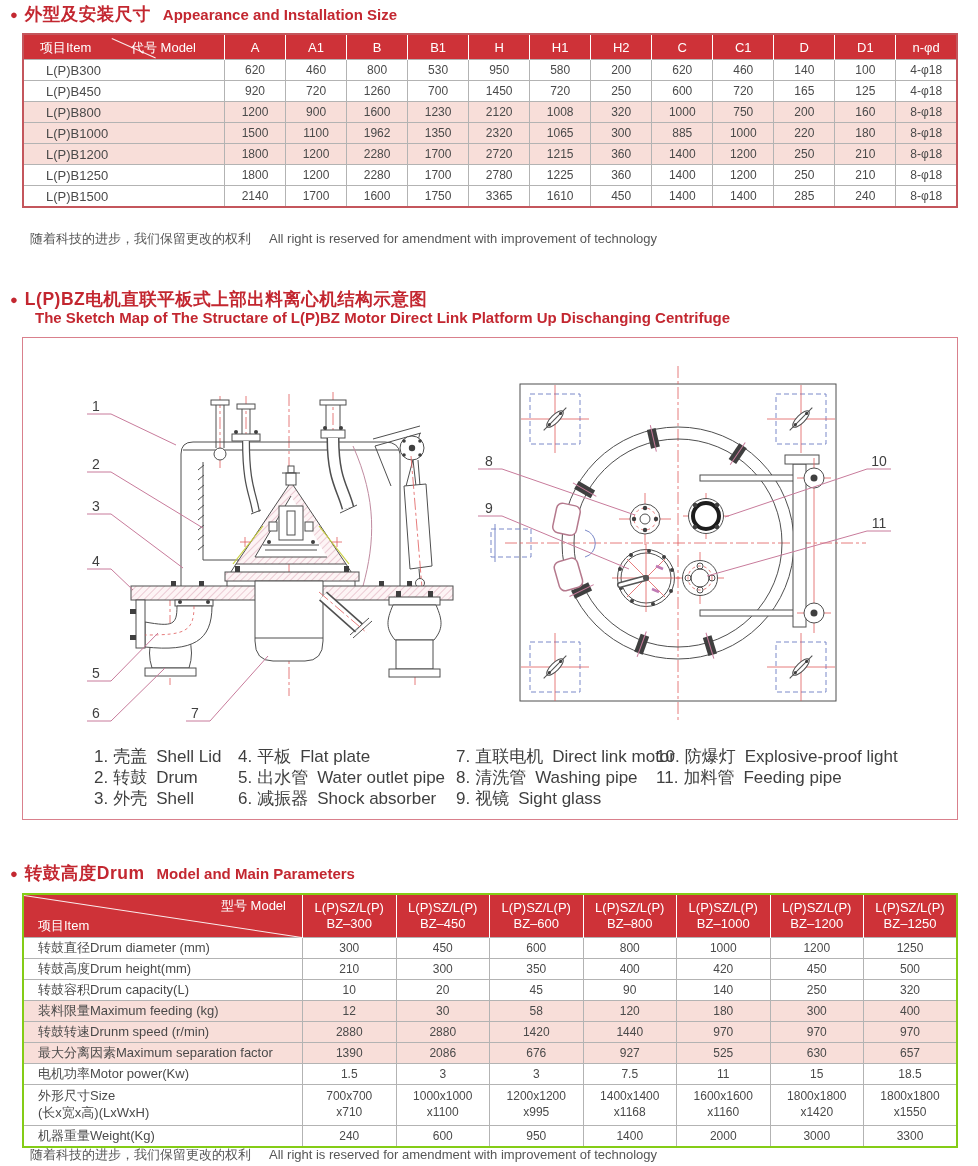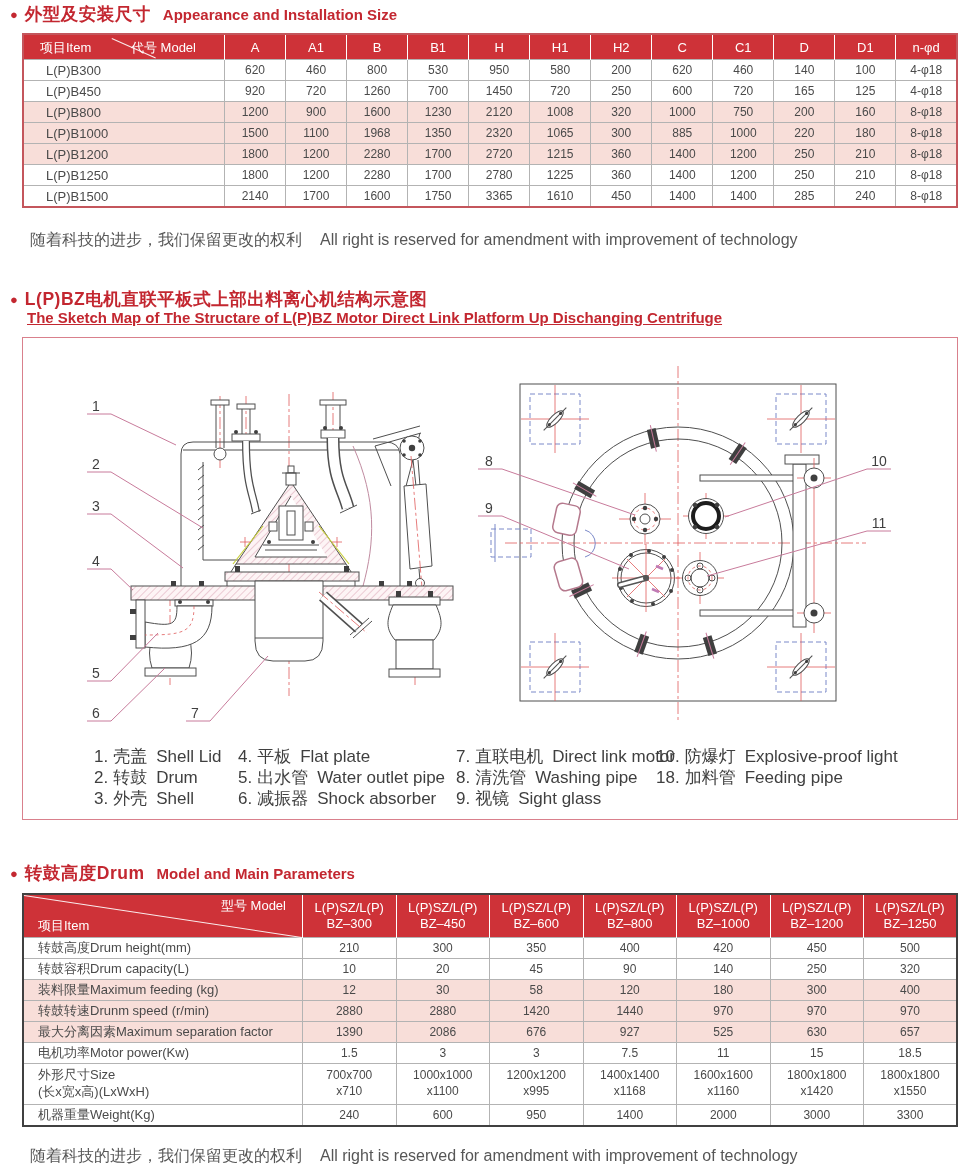--- a/index.html
+++ b/index.html
@@ -7,48 +7,48 @@
   .page{position:absolute;left:0;top:0;width:978px;height:1166px;background:#fff;}
 
   
   .sec-title{position:absolute;display:flex;align-items:baseline;color:#c32730;white-space:nowrap;}
   .bullet{font-size:13px;margin-right:7px;position:relative;top:-1px;}
   .zh{font-size:17.5px;font-weight:bold;letter-spacing:.5px;}
   .en{font-size:15px;font-weight:bold;margin-left:12px;}
   #sec1-title{left:10px;top:2px;}
   #sec2-zh{left:10px;top:287px;}
   #sec2-en{left:27px;top:309px;}
-  #sec2-en .en{margin-left:0;text-decoration:underline;}
+  #sec2-en .en{margin-left:8px;}
   #sec3-title{left:10px;top:861px;}
 
   
   table{border-collapse:collapse;table-layout:fixed;position:absolute;background:#fff;padding-left:17px;}
   #table1{left:22px;top:33px;width:936px;border:2px solid #c4565c;}
-  #table2{left:22px;top:893px;width:936px;border:2px solid #404040;}
+  #table2{left:22px;top:893px;width:936px;border:2px solid #84cc16;}
   thead th{background:#ce3238;color:#fff;font-weight:normal;font-size:13px;padding:0;position:relative;}
   thead th + th{border-left:1px solid rgba(255,255,255,.85);}
   #table1 thead th{height:24px;}
   #table2 thead th{height:42px;line-height:1.25;}
   th.corner{width:200px;}
   #table2 th.corner{width:278px;}
   tbody td{border:1px solid #b3b3b3;font-size:12px;color:#4a4a4a;text-align:center;height:20px;padding:0;}
   tbody tr.hl td{background:#f8ded9;}
   td.label-cell{text-align:left;padding-left:22px;font-size:13px;}
   #table2 td.label-cell{padding-left:14px;}
   #table2 tr.two-line td{height:40px;line-height:1.3;}
   .corner .c-item{position:absolute;left:14px;bottom:3px;font-size:13px;}
   .corner .c-model{position:absolute;right:16px;top:3px;font-size:13px;}
   #table1 .corner .c-item{bottom:auto;top:4px;left:16px;}
   #table1 .corner .c-model{top:4px;right:28px;}
   .diag{position:absolute;background:rgba(255,255,255,.9);height:1px;transform-origin:left top;}
   #table1 .diag{left:88px;top:3px;width:48px;transform:rotate(24deg);}
   #table2 .diag{left:0;top:0;width:281px;transform:rotate(8.6deg);}
 
   
-  .note{position:absolute;left:30px;font-size:16px;color:#565656;white-space:nowrap;}
+  .note{position:absolute;left:30px;font-size:13px;color:#565656;white-space:nowrap;}
   #note1{top:230px;}
   #note2{top:1146px;}
   .note .note-en{margin-left:18px;}
 
   
   #diagram-box{position:absolute;left:22px;top:337px;width:934px;height:481px;border:1px solid #d9808c;background:#fff;}
   #diagram-svg{position:absolute;left:0;top:0;}
   .lg-col{position:absolute;font-size:17px;color:#3f3f3f;white-space:nowrap;}
   .lg-line{height:21px;line-height:21px;}
   .lg-num{margin-right:5px;}
@@ -145,21 +145,21 @@
           <td>1000</td>
           <td>750</td>
           <td>200</td>
           <td>160</td>
           <td>8-φ18</td>
         </tr>
         <tr class="hl">
           <td class="label-cell">L(P)B1000</td>
           <td>1500</td>
           <td>1100</td>
-          <td>1968</td>
+          <td>1962</td>
           <td>1350</td>
           <td>2320</td>
           <td>1065</td>
           <td>300</td>
           <td>885</td>
           <td>1000</td>
           <td>220</td>
           <td>180</td>
           <td>8-φ18</td>
         </tr>
@@ -578,21 +578,21 @@
           <div class="lg-line"><span class="lg-num">5.</span><span class="lg-zh">出水管</span><span class="lg-en">Water outlet pipe</span></div>
           <div class="lg-line"><span class="lg-num">6.</span><span class="lg-zh">减振器</span><span class="lg-en">Shock absorber</span></div>
         </div>
         <div class="lg-col" style="left: 433px; top: 408px;">
           <div class="lg-line"><span class="lg-num">7.</span><span class="lg-zh">直联电机</span><span class="lg-en">Direct link motor</span></div>
           <div class="lg-line"><span class="lg-num">8.</span><span class="lg-zh">清洗管</span><span class="lg-en">Washing pipe</span></div>
           <div class="lg-line"><span class="lg-num">9.</span><span class="lg-zh">视镜</span><span class="lg-en">Sight glass</span></div>
         </div>
         <div class="lg-col" style="left: 633px; top: 408px;">
           <div class="lg-line"><span class="lg-num">10.</span><span class="lg-zh">防爆灯</span><span class="lg-en">Explosive-proof  light</span></div>
-          <div class="lg-line"><span class="lg-num">18.</span><span class="lg-zh">加料管</span><span class="lg-en">Feeding pipe</span></div>
+          <div class="lg-line"><span class="lg-num">11.</span><span class="lg-zh">加料管</span><span class="lg-en">Feeding pipe</span></div>
         </div>
       </div>
   </div>
 
   <div class="sec-title" id="sec3-title">
     <span class="bullet">●</span>
     <span class="zh">转鼓高度Drum</span>
     <span class="en">Model and Main Parameters</span>
   </div>
 
@@ -629,20 +629,30 @@
             <div>BZ–1200</div>
           </th>
           <th>
             <div>L(P)SZ/L(P)</div>
             <div>BZ–1250</div>
           </th>
         </tr>
     </thead>
     <tbody id="t2-body">
         <tr>
+          <td class="label-cell">转鼓直径Drum diameter (mm)</td>
+          <td>300</td>
+          <td>450</td>
+          <td>600</td>
+          <td>800</td>
+          <td>1000</td>
+          <td>1200</td>
+          <td>1250</td>
+        </tr>
+        <tr>
           <td class="label-cell">转鼓高度Drum height(mm)</td>
           <td>210</td>
           <td>300</td>
           <td>350</td>
           <td>400</td>
           <td>420</td>
           <td>450</td>
           <td>500</td>
         </tr>
         <tr>

